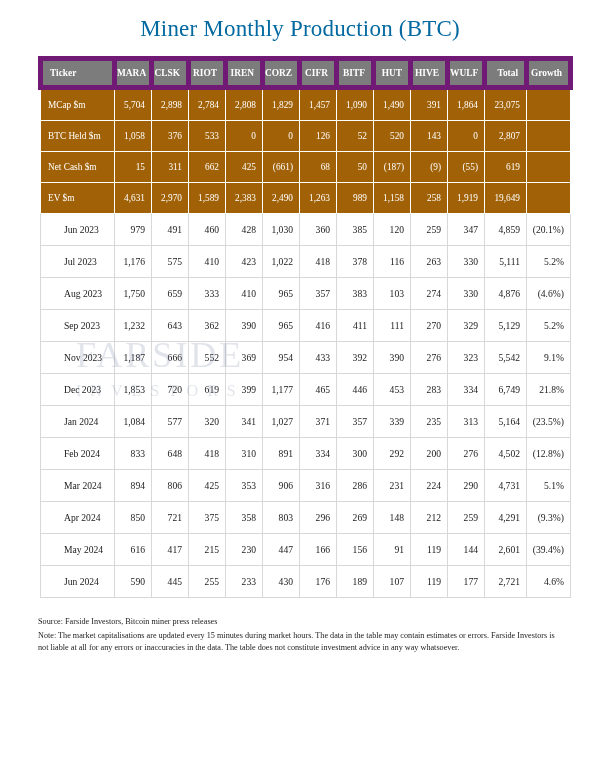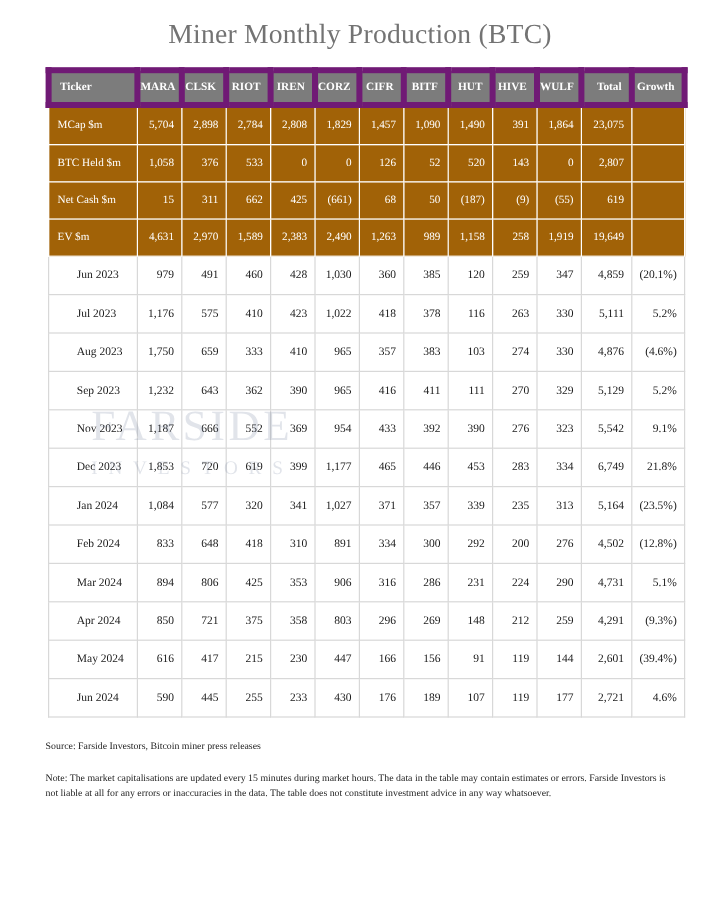--- a/index.html
+++ b/index.html
@@ -22,21 +22,21 @@
     box-sizing: border-box;
     padding: 0 38px;
   }
   .title {
     text-align: center;
     font-size: 23px;
     font-weight: normal;
     letter-spacing: 0.2px;
     padding-top: 16px;
     padding-bottom: 14px;
-    color: #737373;
+    color: #0369a1;
   }
   .table-wrap {
     position: relative;
   }
   table.main {
     border-collapse: collapse;
     width: 524px;
     table-layout: fixed;
     font-size: 9.3px;
   }
@@ -118,21 +118,21 @@
     color: rgba(120,130,160,0.22);
     margin-top: 6px;
   }
   .footer {
     margin-top: 18px;
     font-size: 8.2px;
     line-height: 1.55;
     color: #222;
     font-family: "Liberation Serif", serif;
   }
-  .footer .src { margin-bottom: 14px; }
+  .footer .src { margin-bottom: 1px; }
 </style>
 </head>
 <body>
 
 <div class="page">
 
   <div class="title">Miner Monthly Production (BTC)</div>
 
   <div class="table-wrap">
     <div class="watermark">

